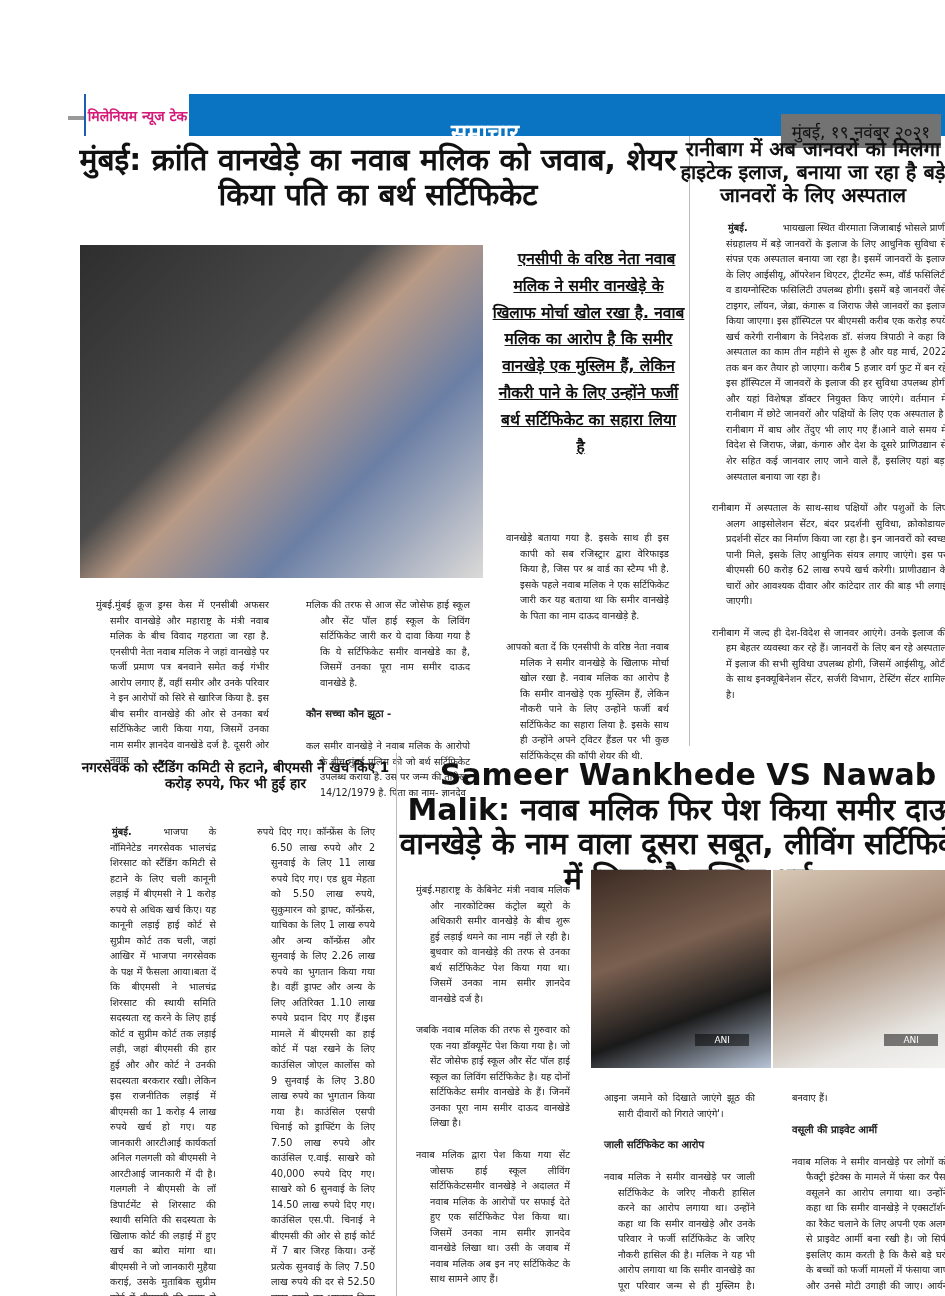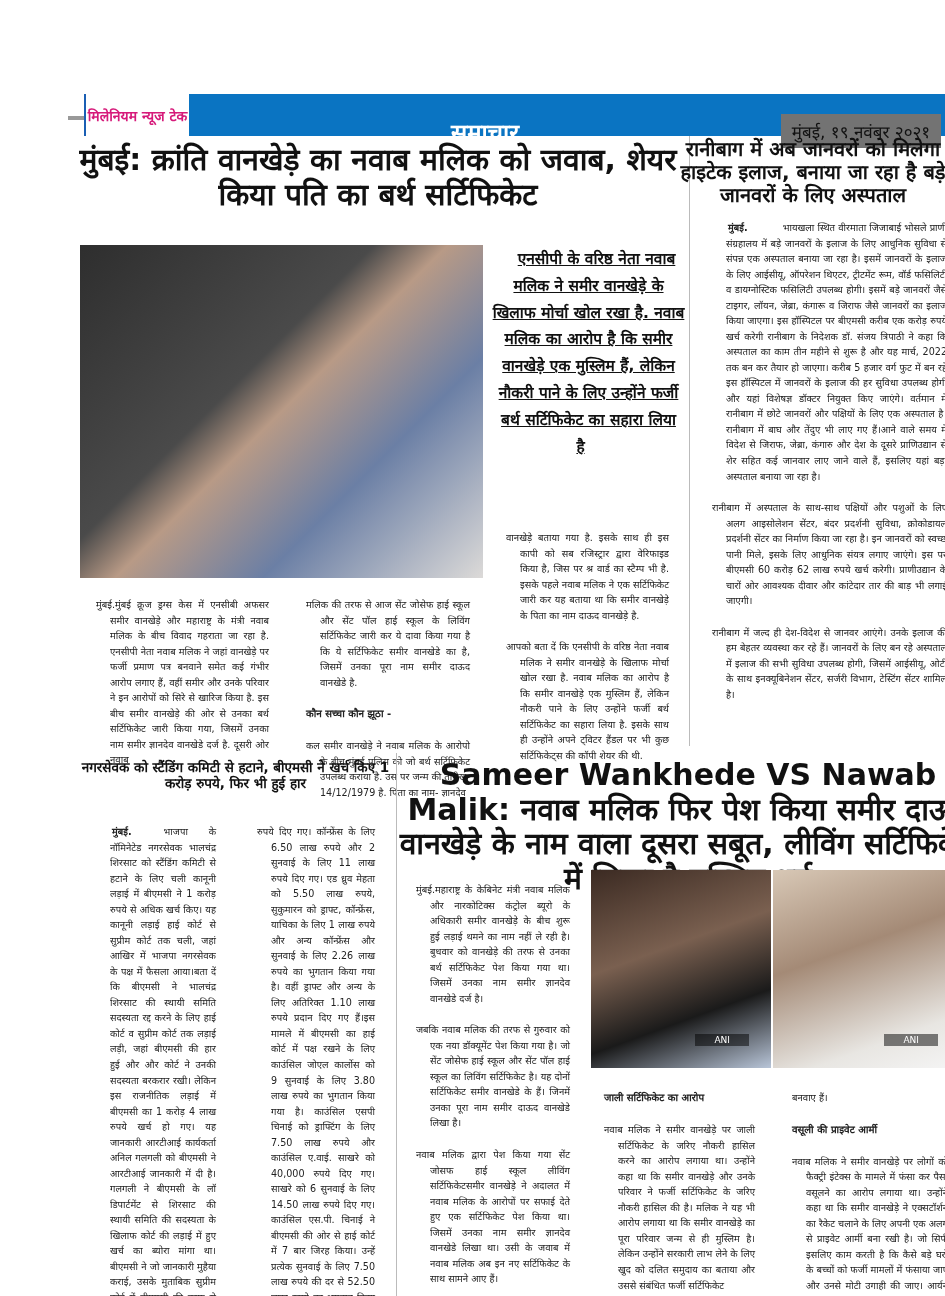--- a/index.html
+++ b/index.html
@@ -93,20 +93,21 @@
 </div>
 
 <div class="abs photo photo-2">
   <span class="photo-label">ANI</span>
 </div>
 <div class="abs photo photo-3">
   <span class="photo-label">ANI</span>
 </div>
 
 <div class="abs body-text" style="left:540px; top:1026px; width:183px;">
+  <p>आइना जमाने को दिखाते जाएंगे झूठ की सारी दीवारों को गिराते जाएंगे'।</p>
   <div class="sub-heading">जाली सर्टिफिकेट का आरोप</div>
   <p>नवाब मलिक ने समीर वानखेड़े पर जाली सर्टिफिकेट के जरिए नौकरी हासिल करने का आरोप लगाया था। उन्होंने कहा था कि समीर वानखेड़े और उनके परिवार ने फर्जी सर्टिफिकेट के जरिए नौकरी हासिल की है। मलिक ने यह भी आरोप लगाया था कि समीर वानखेड़े का पूरा परिवार जन्म से ही मुस्लिम है। लेकिन उन्होंने सरकारी लाभ लेने के लिए खुद को दलित समुदाय का बताया और उससे संबंधित फर्जी सर्टिफिकेट</p>
 </div>
 <div class="abs body-text" style="left:728px; top:1026px; width:188px;">
   <p>बनवाए हैं।</p>
   <div class="sub-heading">वसूली की प्राइवेट आर्मी</div>
   <p>नवाब मलिक ने समीर वानखेड़े पर लोगों को फैक्ट्री इंटेक्स के मामले में फंसा कर पैसा वसूलने का आरोप लगाया था। उन्होंने कहा था कि समीर वानखेड़े ने एक्सटॉर्शन का रैकेट चलाने के लिए अपनी एक अलग से प्राइवेट आर्मी बना रखी है। जो सिर्फ इसलिए काम करती है कि कैसे बड़े घरों के बच्चों को फर्जी मामलों में फंसाया जाए और उनसे मोटी उगाही की जाए। आर्यन खान के मामले में भी समीर वानखेड़े ने यही किया था लेकिन उनकी पोल खुल गई।</p>
 </div>
 
 </body></html>

